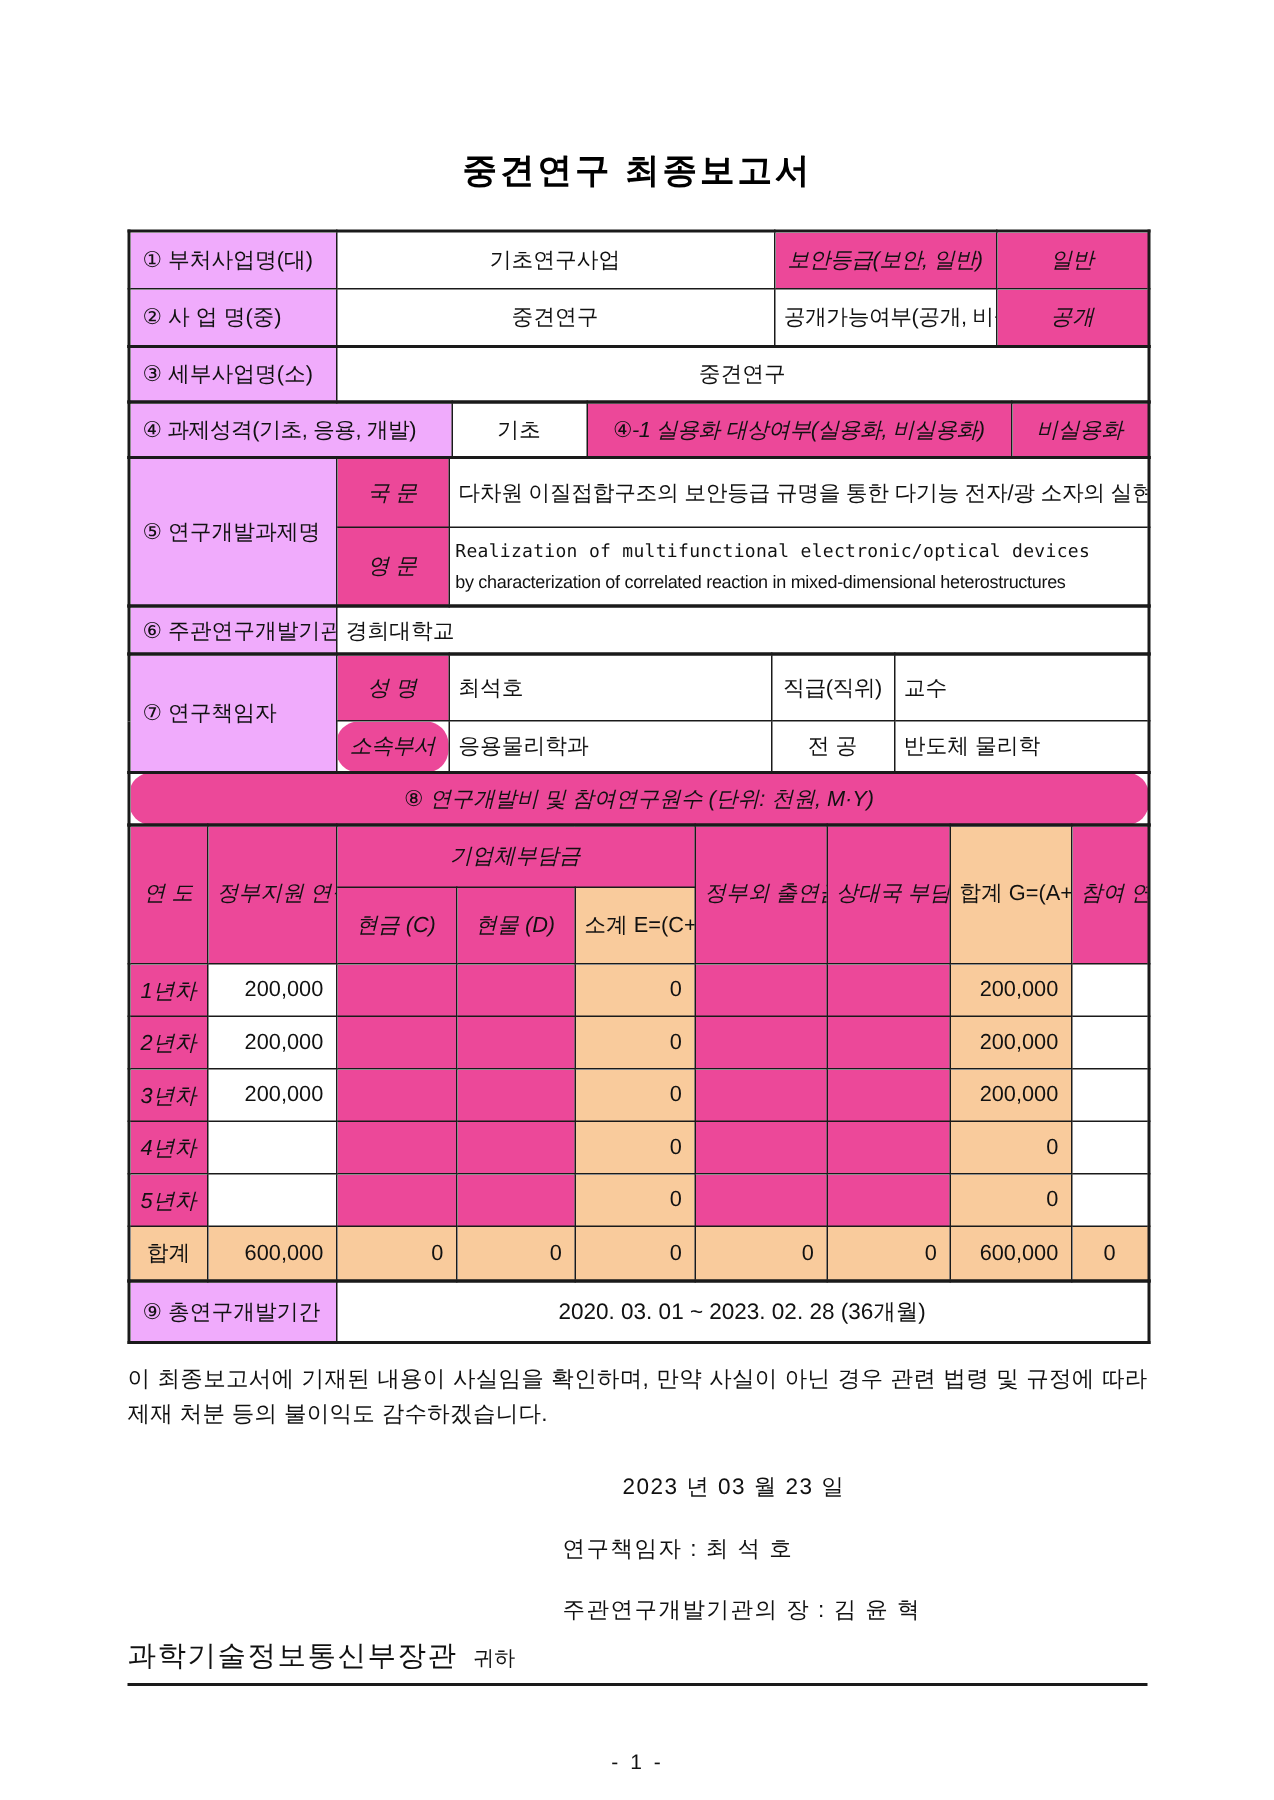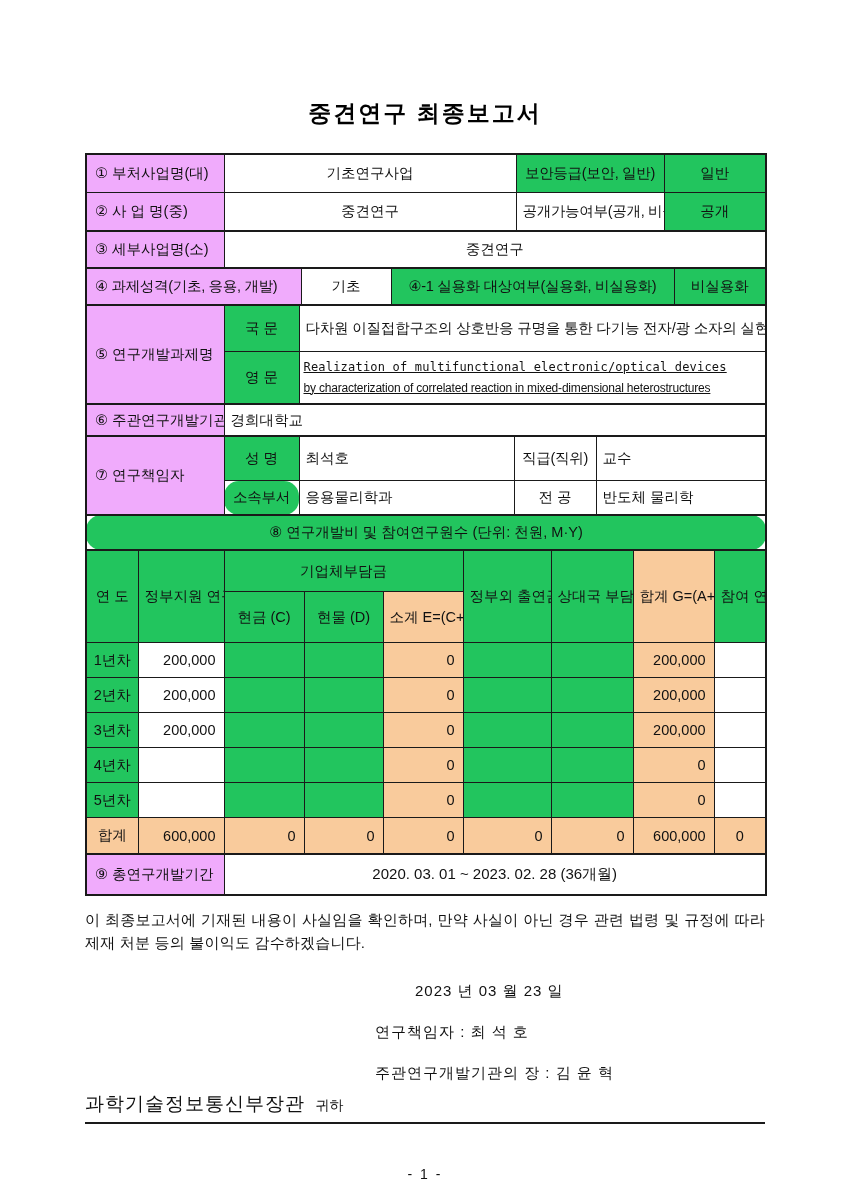--- a/index.html
+++ b/index.html
@@ -16,33 +16,33 @@
   }
   table.t{
     width:680px;border-collapse:collapse;table-layout:fixed;
     border:2px solid #1a1a1a;
   }
   table.t + table.t{margin-top:-2px;}
   table.t td{
     border:1px solid #1a1a1a;font-size:14.5px;padding:1px 6px;
     vertical-align:middle;overflow:hidden;white-space:nowrap;
   }
-  .g{background:#22c55e;}
+  .g{background:#ec4899;font-style:italic;}
   .o{background:#f9cb9c;}
   .c{text-align:center;}
   .r{text-align:right;padding-right:8px !important;}
   .lbl{background:#f0abfc;text-align:left;padding-left:8px !important;}
   .sm{font-size:13.5px;letter-spacing:-0.3px;}
   .num{font-size:13.5px;}
   .h35 td{height:35px;} .h33 td{height:33px;} .h43 td{height:43px;}
   .h47 td{height:47px;} .h28 td{height:28px;} .h41 td{height:41px;}
   .h31 td{height:31px;border-radius:15px;} .h38 td{height:38px;} .h48 td{height:48px;}
   .h32 td{height:32px;} .h37 td{height:37px;}
   .hd{font-size:13px;text-align:center;white-space:pre-line;line-height:1.25;}
-  .eng{white-space:normal;line-height:1.7;padding:2px 4px !important;text-decoration:underline;}
+  .eng{white-space:normal;line-height:1.7;padding:2px 4px !important;}
   .eng .l1{font-family:"DejaVu Sans Mono",monospace;font-size:12px;letter-spacing:0.2px;white-space:nowrap;}
   .eng .l2{font-family:"Liberation Sans",sans-serif;font-size:12px;letter-spacing:-0.2px;white-space:nowrap;}
   .kor-title{font-size:14.5px;letter-spacing:-0.2px;}
   .declaration{
     margin-top:12px;font-size:15px;line-height:23px;text-align:justify;
     letter-spacing:0.2px;
   }
   .sig-date{margin-top:28px;margin-left:330px;font-size:15px;letter-spacing:1px;}
   .sig-line{margin-top:22px;margin-left:290px;font-size:15px;letter-spacing:1px;}
   .recipient{
@@ -116,21 +116,21 @@
   <table class="t">
     <colgroup>
         <col style="width:138px">
         <col style="width:75px">
         <col style="width:467px">
       </colgroup>
     <tbody>
         <tr class="h43">
       <td class="lbl" rowspan="2">⑤ 연구개발과제명</td>
       <td class="c g">국 문</td>
-      <td class="kor-title">다차원 이질접합구조의 상호반응 규명을 통한 다기능 전자/광 소자의 실현</td>
+      <td class="kor-title">다차원 이질접합구조의 보안등급 규명을 통한 다기능 전자/광 소자의 실현</td>
     </tr>
     <tr class="h47">
       <td class="c g">영 문</td>
       <td class="eng">
         <div class="l1">Realization of multifunctional electronic/optical devices</div>
         <div class="l2">by characterization of correlated reaction in mixed-dimensional heterostructures</div>
       </td>
     </tr>
   </tbody>
     </table>

